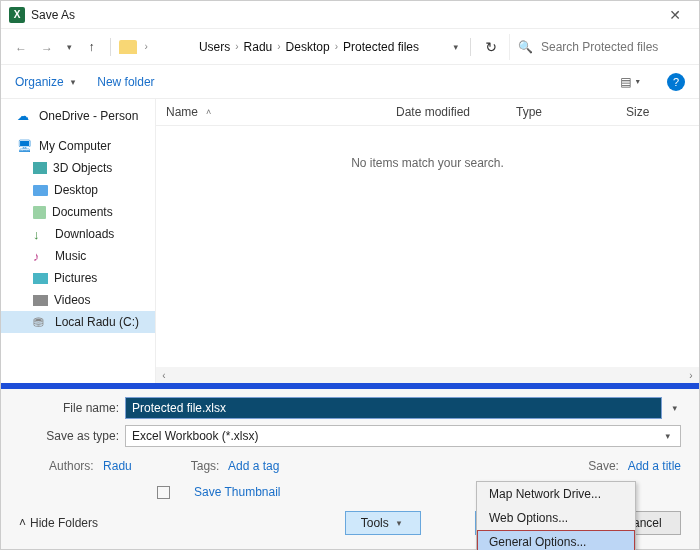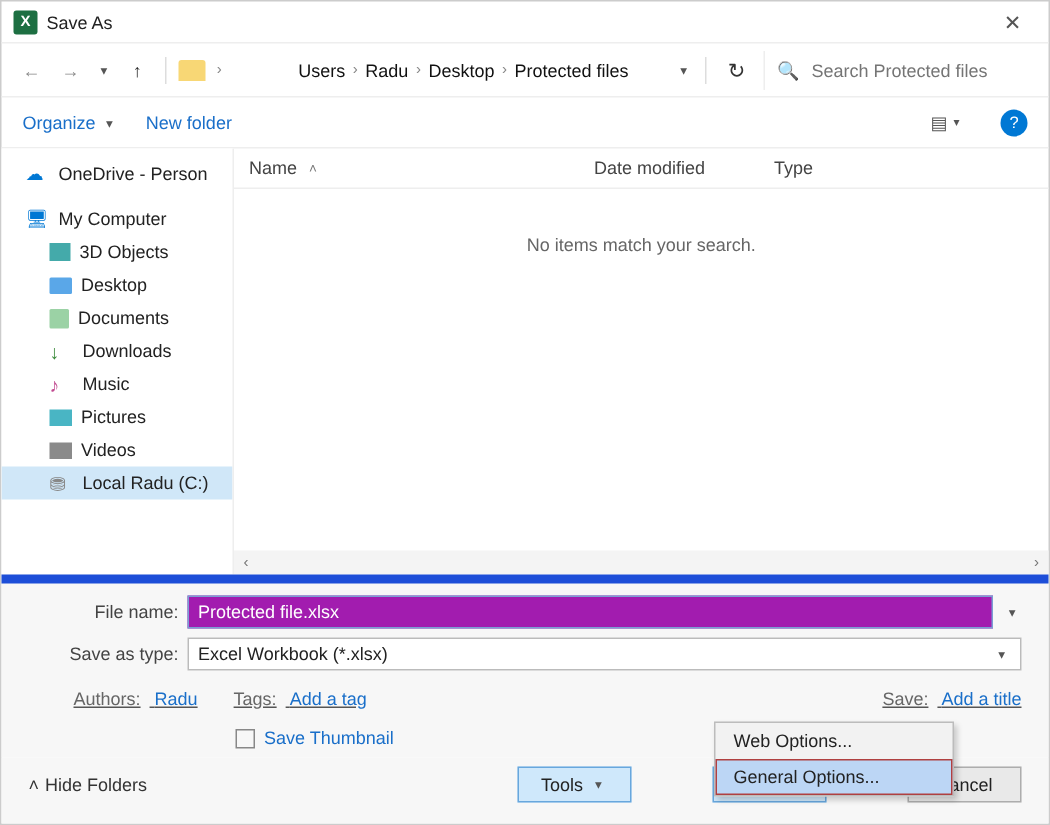--- a/index.html
+++ b/index.html
@@ -77,26 +77,26 @@
   .hscroll { height: 16px; background: #f4f4f4; display: flex; align-items: center; }
   .hscroll .lt, .hscroll .rt { width: 16px; text-align: center; color: #777; font-size: 10px;}
   .hscroll .track { flex: 1; height: 12px; }
   
   .form { padding: 8px 18px 4px 18px; border-top: 6px solid #1d4ed8; background: #f7f7f7; }
   .frow { display: flex; align-items: center; margin-bottom: 6px; gap: 6px; }
   .flabel { width: 100px; text-align: right; color: #444; font-size: 12px; }
   .frow input.text, .frow .combo {
     flex: 1; height: 22px; border: 1px solid #7a9fd4; padding: 0 6px; font-size: 12px;
   }
-  .frow input.text.sel { background: #a21caf; color: #fff; }
+  .frow input.text.sel { background: #0c4a6e; color: #fff; }
   .frow .combo { background: #fff; border-color: #bbb; display: flex; align-items: center; justify-content: space-between;}
-  .meta { display: flex; gap: 24px; padding: 6px 0 6px 30px; font-size: 12px; color: #555; text-decoration: underline;}
+  .meta { display: flex; gap: 59px; padding: 6px 0 6px 30px; font-size: 12px; color: #555;}
   .meta .lbl { color: #666; margin-right: 6px;}
   .meta .val { color: #1a6fc9; cursor: pointer;}
-  .thumbrow { padding: 6px 0 2px 138px; font-size: 12px; display: flex; align-items: center; gap: 6px;}
+  .thumbrow { padding: 6px 0 2px 138px; font-size: 12px; display: flex; align-items: center; gap: 24px;}
   .chk { width: 13px; height: 13px; border: 1px solid #888; display:inline-block;}
   .thumbrow span { color: #1a6fc9; }
   
   .footer { display: flex; align-items: center; padding: 6px 18px 14px 18px; gap: 10px; background: #f7f7f7;}
   .hidefolders { display: flex; align-items: center; gap: 4px; cursor: pointer; font-size: 12px; color: #333;}
   .footer .spacer { flex: 1; }
   .btn {
     min-width: 76px; height: 24px; border: 1px solid #adadad; background: #e9e9e9;
     font-size: 12px; display: flex; align-items: center; justify-content: center; cursor: pointer;
     padding: 0 10px;
@@ -213,20 +213,21 @@
     </div>
 
     <div class="filelist">
       <div class="cols">
         <div class="c-name">
           <span>Name</span>
           <span class="sort-caret">˄</span>
         </div>
         <div class="c-date">Date modified</div>
         <div class="c-type">Type</div>
+        <div class="c-size">Size</div>
       </div>
       <div class="empty">No items match your search.</div>
       <div class="hscroll">
         <div class="lt">‹</div>
         <div class="track"></div>
         <div class="rt">›</div>
       </div>
     </div>
   </div>
 
@@ -271,18 +272,19 @@
     <div class="spacer"></div>
     <div class="btn toolsbtn">
       <span>Tools</span>
       <span class="dd">▾</span>
     </div>
     <div class="btn def">Save</div>
     <div class="btn">Cancel</div>
   </div>
 
   <div class="menu">
+    <div class="menu-item">Map Network Drive...</div>
     <div class="menu-item">Web Options...</div>
     <div class="menu-item hl">General Options...</div>
 
   </div>
 
 </div>
 
 </body></html>

